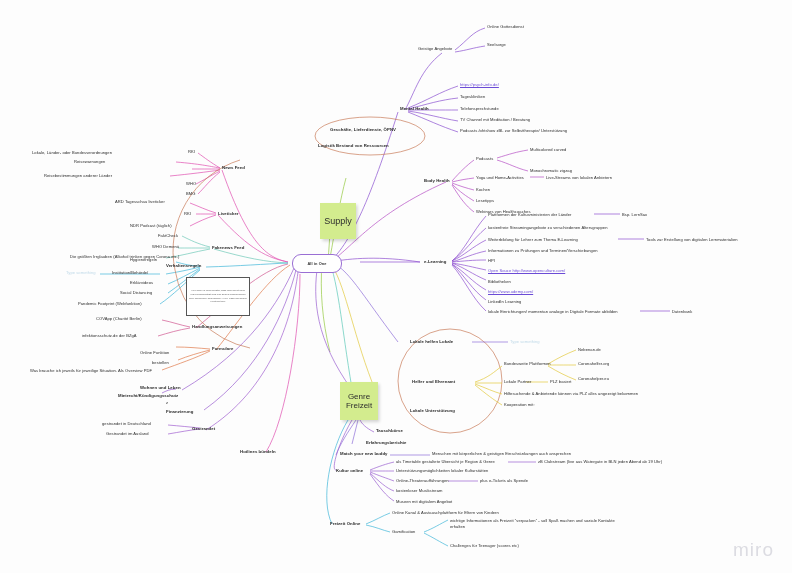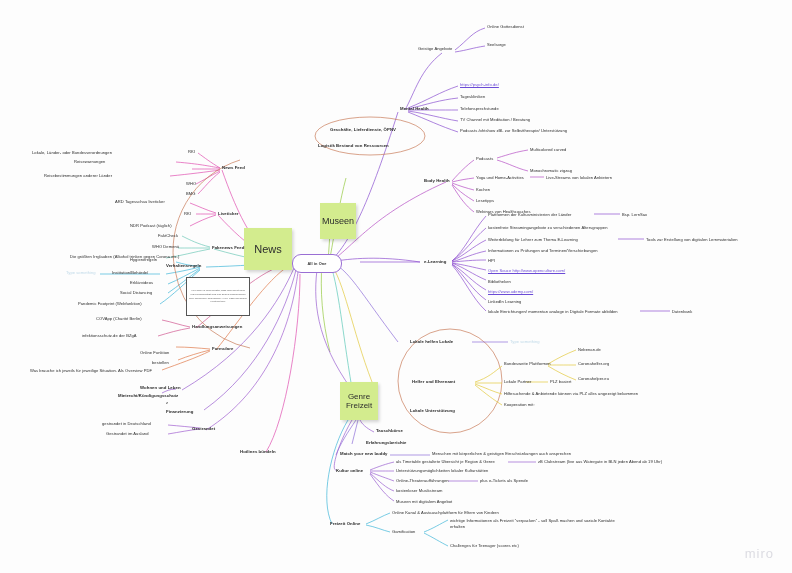--- a/index.html
+++ b/index.html
@@ -14,21 +14,21 @@
   .note{position:absolute;background:#d3ec8e;box-shadow:1.5px 2px 3px rgba(0,0,0,.17);
         display:flex;align-items:center;justify-content:center;text-align:center;
         color:#2d2d2d;font-weight:400;}
   .note span{display:block;padding:2px;}
   .center-node{position:absolute;border:1px solid #9a6fd4;border-radius:9px;background:#ffffff;
         display:flex;align-items:center;justify-content:center;}
   .center-node span{font-size:3.9px;color:#333;font-weight:bold;letter-spacing:.1px;}
   .textbox{position:absolute;border:0.8px solid #555;background:#fff;
         display:flex;align-items:center;justify-content:center;text-align:center;}
   .textbox span{font-size:2.5px;color:#5a5a5a;line-height:1.5;padding:2px;display:block;}
-  .miro{position:absolute;right:18px;bottom:12px;font-size:13px;color:#dcdce2;letter-spacing:1px;}
+  .miro{position:absolute;right:18px;bottom:12px;font-size:19px;color:#dcdce2;letter-spacing:1px;}
 </style>
 </head>
 <body>
 
 <div id="board">
 
   <svg id="wires" viewBox="0 0 792 573">
 
     <path d="M405,110 C415,92 420,70 442,53" stroke="#8a4fd0" fill="none" stroke-width=".7"></path>
     <path d="M455,50 C468,40 472,32 485,28" stroke="#8a4fd0" fill="none" stroke-width=".7"></path>
@@ -150,25 +150,22 @@
     <path d="M448,481 L478,481" stroke="#9a5fd0" fill="none" stroke-width=".7"></path>
     <path d="M370,473 C380,482 386,488 394,491" stroke="#9a5fd0" fill="none" stroke-width=".7"></path>
     <path d="M370,474 C380,488 386,496 394,501" stroke="#9a5fd0" fill="none" stroke-width=".7"></path>
 
     <path d="M366,524 C376,520 382,516 390,513" stroke="#3fb6d8" fill="none" stroke-width=".7"></path>
     <path d="M366,525 C376,527 382,530 390,532" stroke="#3fb6d8" fill="none" stroke-width=".7"></path>
     <path d="M424,532 C434,528 440,524 448,520" stroke="#3fb6d8" fill="none" stroke-width=".7"></path>
     <path d="M424,533 C434,538 440,542 448,546" stroke="#3fb6d8" fill="none" stroke-width=".7"></path>
   </svg>
 
-  <div class="note" style="left:244px;top:228px;width:48px;height:42px;font-size:11px;">
-    <span>News</span>
-  </div>
   <div class="note" style="left:320px;top:203px;width:36px;height:36px;font-size:9px;">
-    <span>Museen</span>
+    <span>Supply</span>
   </div>
   <div class="note" style="left:340px;top:382px;width:38px;height:38px;font-size:8px;white-space:pre-line;">
     <span>Genre
 Freizeit</span>
   </div>
 
   <div class="center-node" style="left:292px;top:254px;width:48px;height:17px;">
     <span>All in One</span>
   </div>
 

